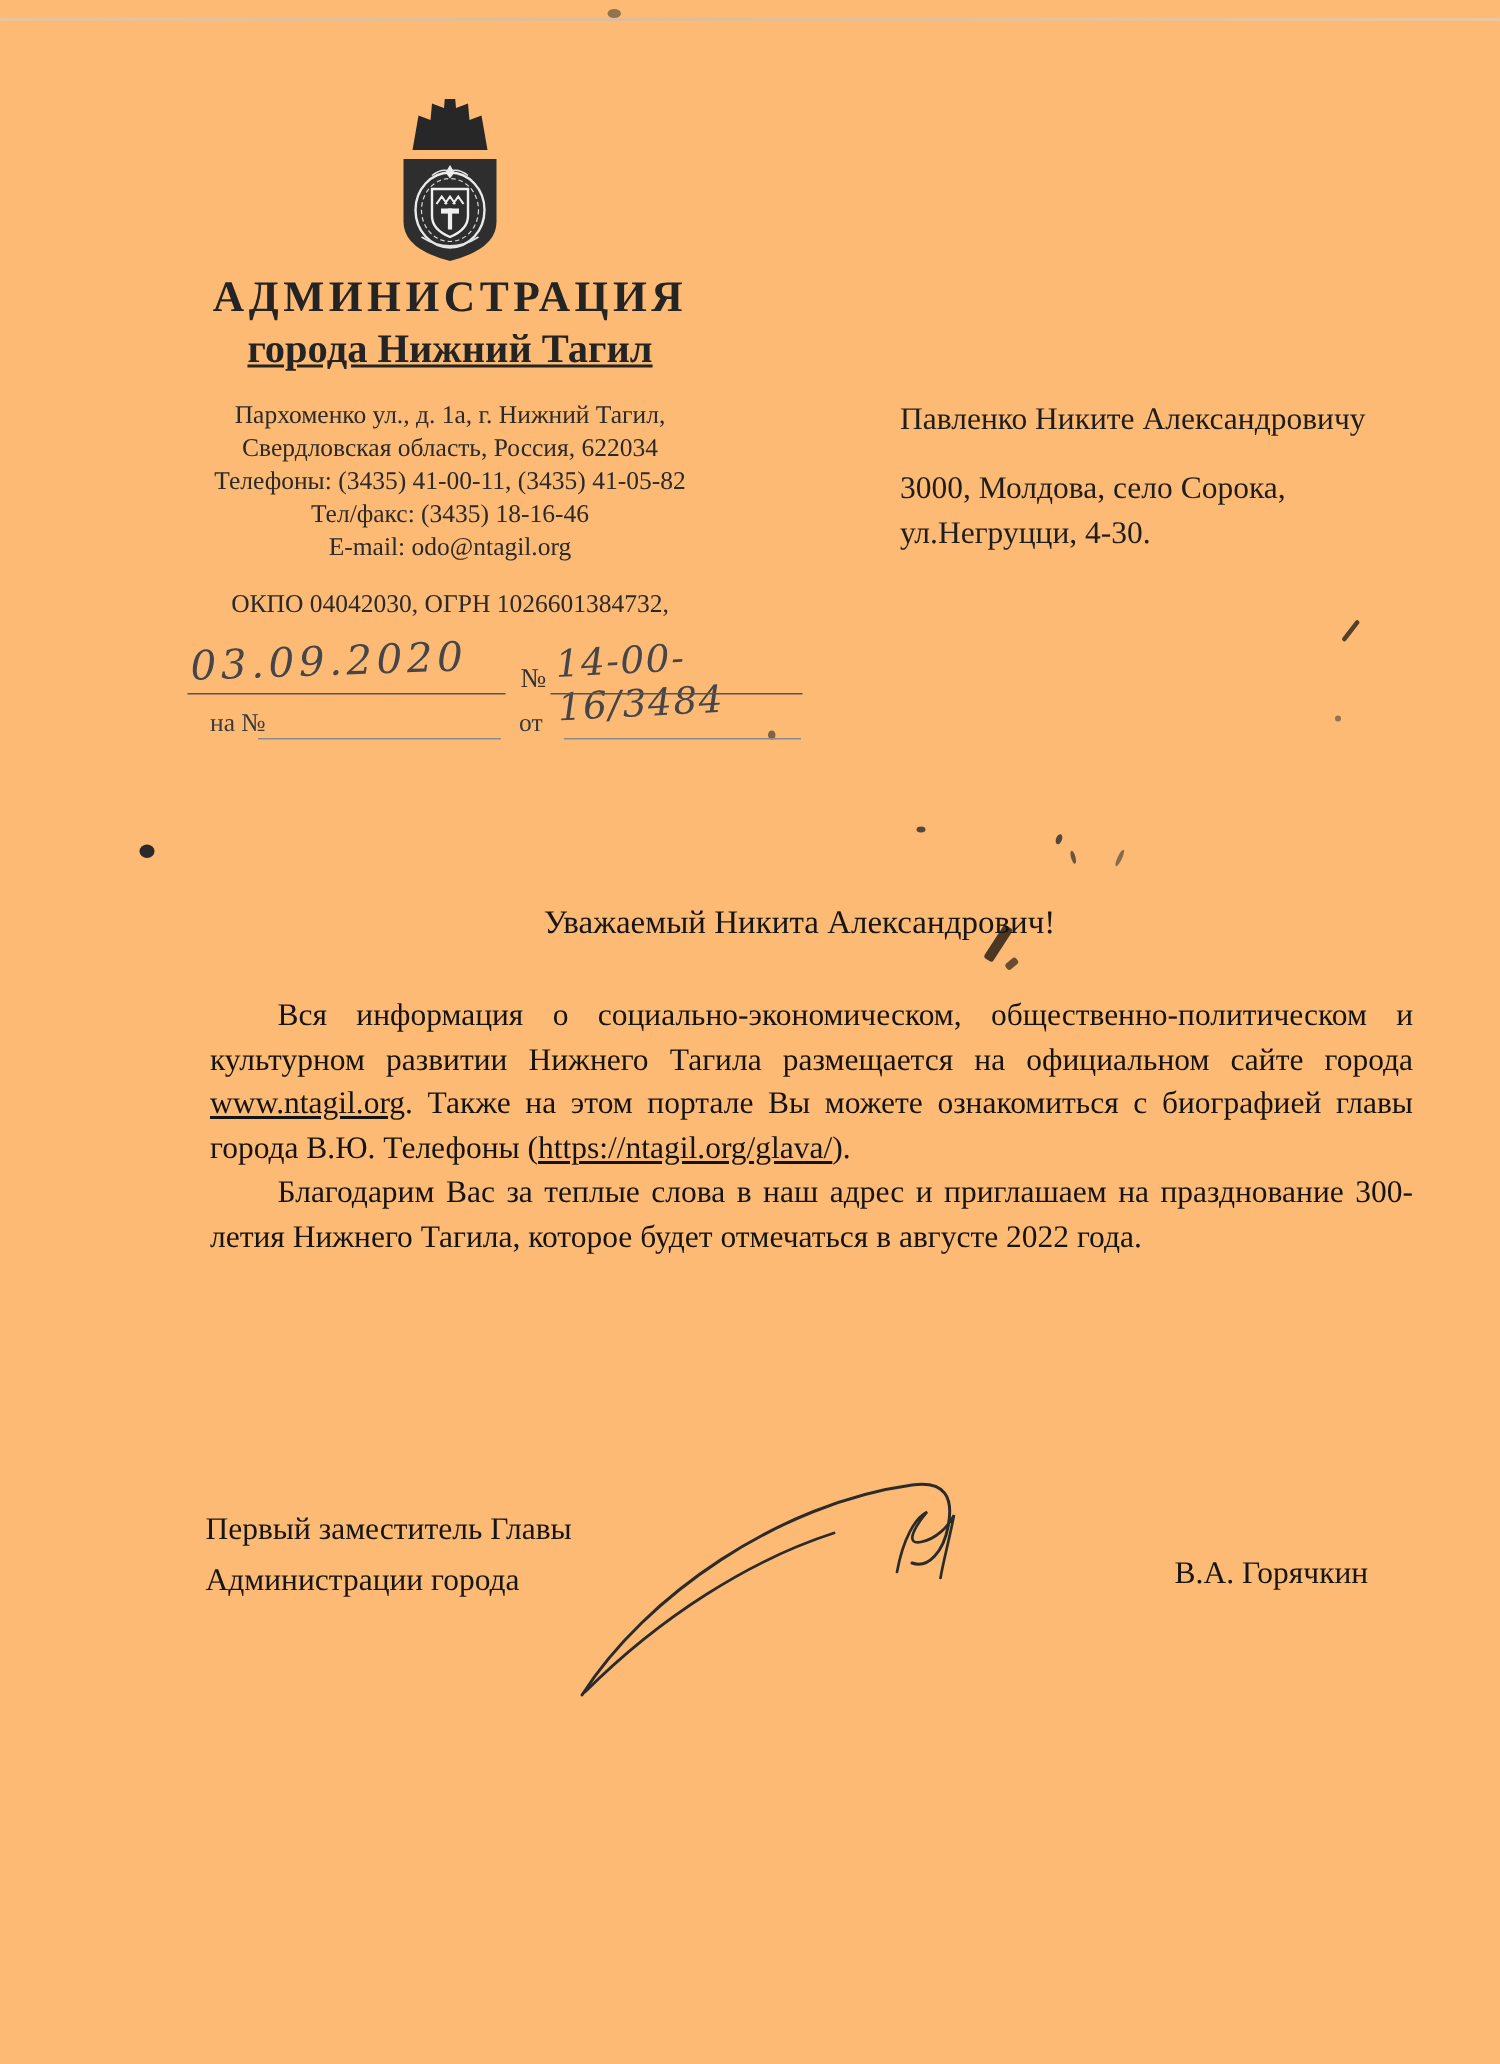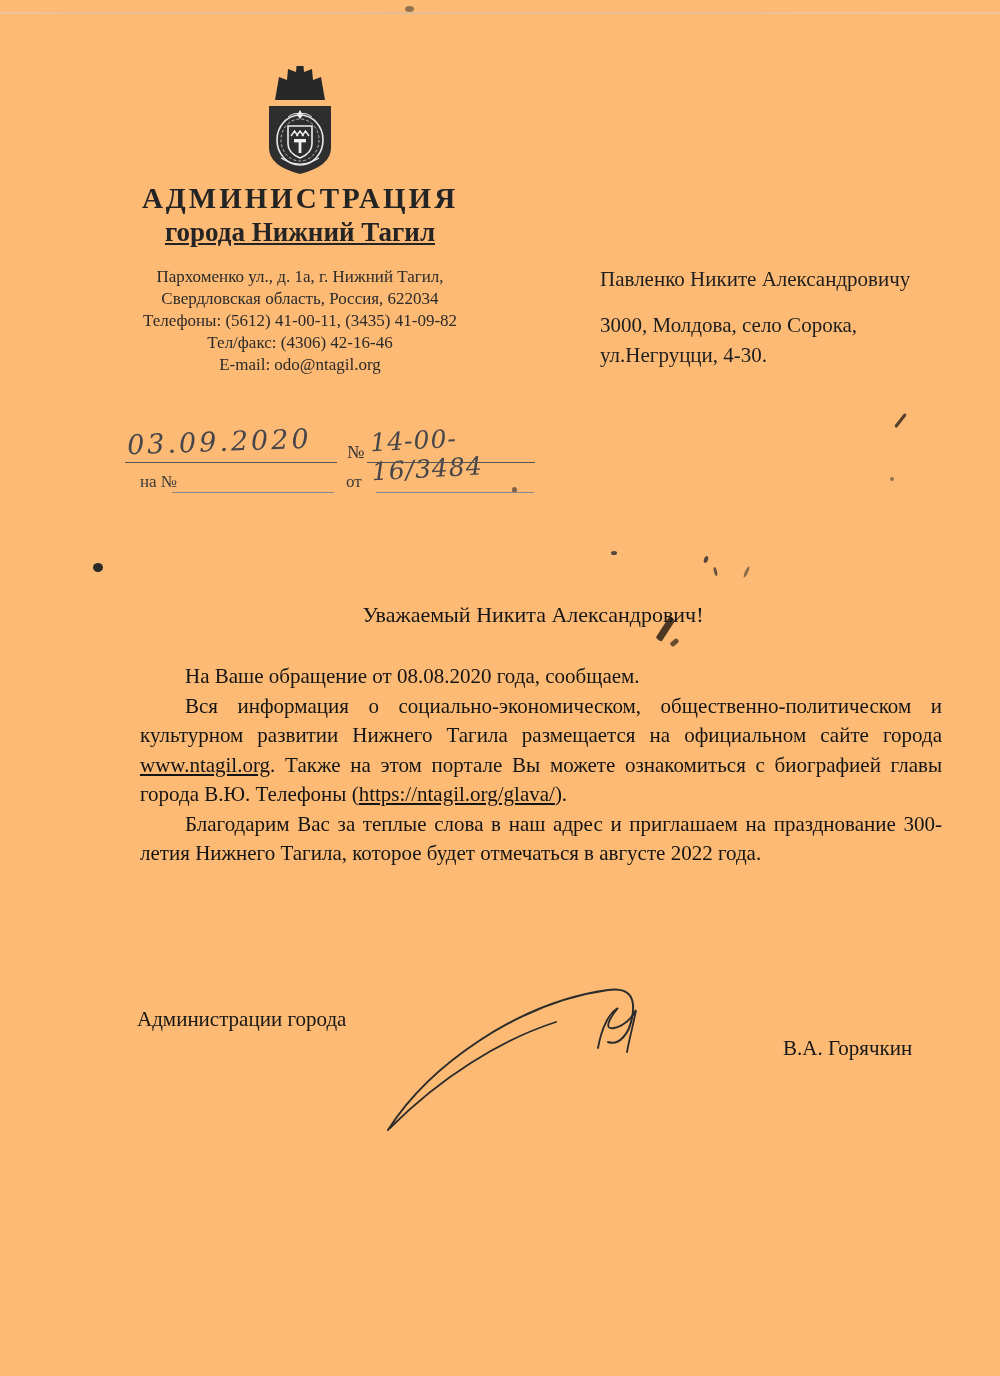--- a/index.html
+++ b/index.html
@@ -92,25 +92,26 @@
       <rect x="55" y="79" width="12" height="3.4" fill="#efefef"></rect>
       <rect x="59.6" y="79" width="2.8" height="14" fill="#efefef"></rect>
 
       <path d="M42 98 q19 12 38 0" stroke="#e2e2e2" stroke-width="1.2" fill="none"></path>
     </svg>
     <div class="org1">АДМИНИСТРАЦИЯ</div>
     <div class="org2">города Нижний Тагил</div>
     <div class="addr">
       <div>Пархоменко ул., д. 1а, г. Нижний Тагил,</div>
       <div>Свердловская область, Россия, 622034</div>
-      <div>Телефоны: (5612) 41-00-11, (3435) 41-09-82</div>
-      <div>Тел/факс: (4306) 42-16-46</div>
+      <div>Телефоны: (3435) 41-00-11, (3435) 41-05-82</div>
+      <div>Тел/факс: (3435) 18-16-46</div>
       <div>E-mail: odo@ntagil.org</div>
     </div>
     <div class="registry">
+      <div>ОКПО 04042030, ОГРН 1026601384732,</div>
     </div>
   </div>
 
   <div class="daterow">
     <span class="hw hw-date">03.09.2020</span>
     <div class="dr-line1"></div>
     <span class="dr-no">№</span>
     <span class="hw hw-num">14-00-16/3484</span>
     <div class="dr-line2"></div>
   </div>
@@ -124,26 +125,26 @@
 
   <div class="recipient">
     <div class="name">Павленко Никите Александровичу</div>
     <div>3000, Молдова, село Сорока,</div>
     <div>ул.Негруцци, 4-30.</div>
   </div>
 
   <div class="salutation">Уважаемый Никита Александрович!</div>
 
   <div class="body-text">
-    <p>На Ваше обращение от 08.08.2020 года, сообщаем.</p>
     <p><span>Вся информация о социально-экономическом, общественно-политическом и культурном развитии Нижнего Тагила размещается на официальном сайте города </span><span class="u">www.ntagil.org</span><span>. Также на этом портале Вы можете ознакомиться с биографией главы города В.Ю. Телефоны (</span><span class="u">https://ntagil.org/glava/</span><span>).</span></p>
     <p>Благодарим Вас за теплые слова в наш адрес и приглашаем на празднование 300-летия Нижнего Тагила, которое будет отмечаться в августе 2022 года.</p>
   </div>
 
   <div class="sig-title">
+    <div>Первый заместитель Главы</div>
     <div>Администрации города</div>
   </div>
 
   <svg class="sig-svg" width="330" height="190" viewBox="0 0 330 190">
     <path d="M28 162 C70 96 160 34 248 22 C270 19 276 30 272 50 C269 66 259 78 248 74" fill="none" stroke="#2b2b2b" stroke-width="2" stroke-linecap="round"></path>
     <path d="M30 160 C80 110 140 72 196 54" fill="none" stroke="#2b2b2b" stroke-width="1.8" stroke-linecap="round"></path>
     <path d="M238 80 c4 -22 12 -36 20 -40 c-10 12 -14 22 -4 20 c10 -2 18 -10 22 -18 c-3 16 -7 30 -9 42" fill="none" stroke="#2b2b2b" stroke-width="1.8" stroke-linecap="round"></path>
   </svg>
 
   <div class="sig-name">В.А. Горячкин</div>

